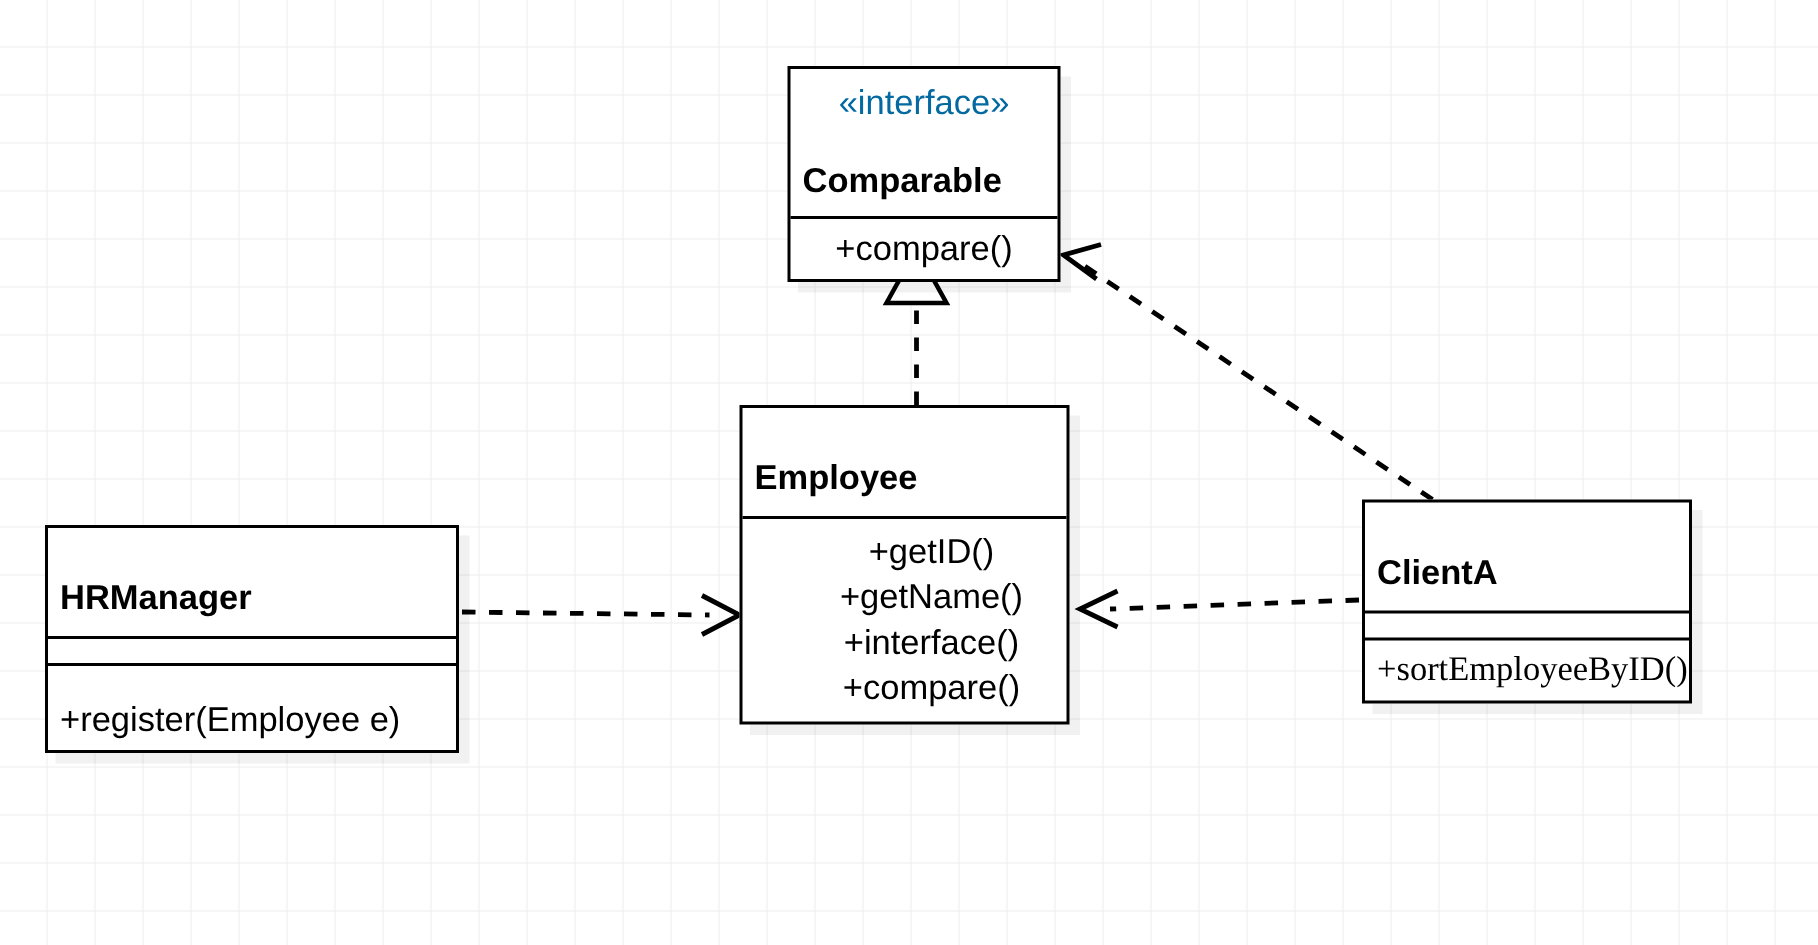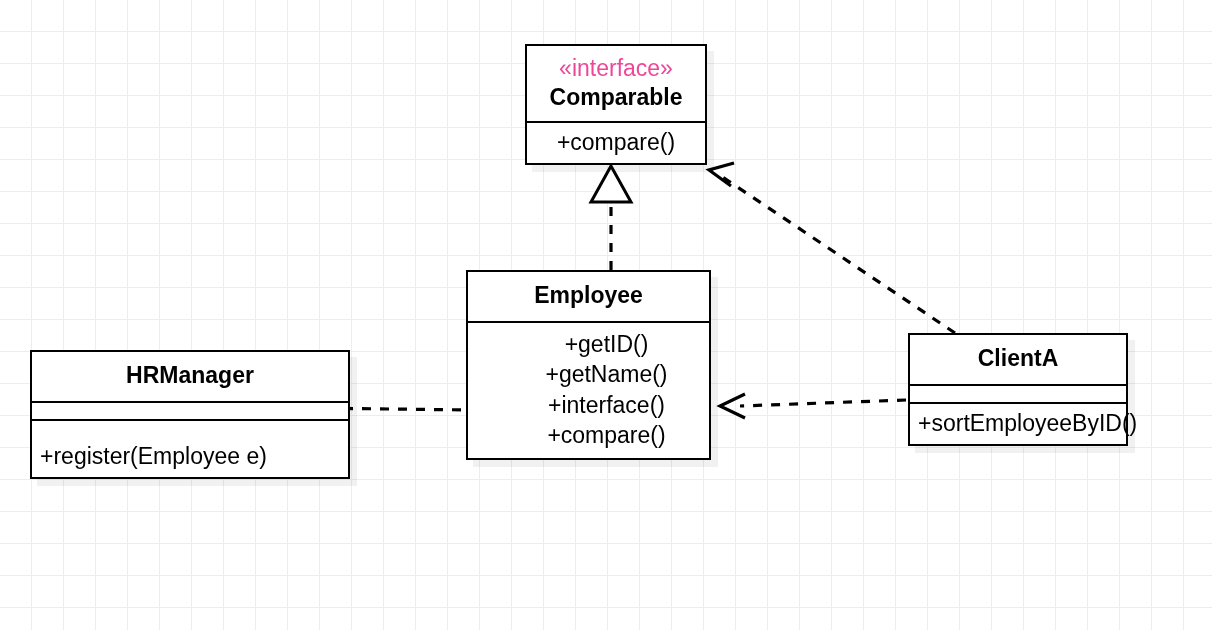--- a/index.html
+++ b/index.html
@@ -44,32 +44,32 @@
     border-top: 2.5px solid #000000;
   }
   .compartment.empty-compartment {
     padding: 0;
     height: 18px;
   }
   .stereotype {
     display: block;
     text-align: center;
     font-size: 23px;
-    color: #ec4899;
+    color: #0369a1;
     line-height: 1.25;
     white-space: nowrap;
   }
   .class-name {
     display: block;
-    text-align: center;
     font-size: 23px;
     font-weight: bold;
     color: #000000;
     line-height: 1.3;
     white-space: nowrap;
+    margin-top: 23px;
   }
   .member {
     display: block;
     text-align: center;
     font-size: 23px;
     color: #000000;
     line-height: 1.32;
     white-space: nowrap;
   }
   .member-center {
@@ -114,45 +114,45 @@
   <div class="uml-class" style="left:525px; top:44px; width:182px;">
     <div class="compartment hdr-comparable">
       <span class="stereotype">«interface»</span>
       <span class="class-name">Comparable</span>
     </div>
     <div class="compartment sep">
       <span class="member">+compare()</span>
     </div>
   </div>
 
-  <div class="uml-class" style="left:466px; top:270px; width:245px;">
+  <div class="uml-class" style="left:493px; top:270px; width:220px;">
     <div class="compartment hdr-generic">
       <span class="class-name">Employee</span>
     </div>
     <div class="compartment sep" style="padding-top:6px; padding-bottom:8px;padding-left:44px;">
       <span class="member">+getID()</span>
       <span class="member">+getName()</span>
       <span class="member">+interface()</span>
       <span class="member">+compare()</span>
     </div>
   </div>
 
-  <div class="uml-class" style="left:30px; top:350px; width:320px;">
+  <div class="uml-class" style="left:30px; top:350px; width:276px;">
     <div class="compartment hdr-generic">
       <span class="class-name">HRManager</span>
     </div>
     <div class="compartment sep empty-compartment"></div>
     <div class="compartment sep" style="padding-top:20px; padding-bottom:6px;">
       <span class="member member-center">+register(Employee e)</span>
     </div>
   </div>
 
   <div class="uml-class" style="left:908px; top:333px; width:220px;">
     <div class="compartment hdr-generic">
       <span class="class-name">ClientA</span>
     </div>
     <div class="compartment sep empty-compartment"></div>
-    <div class="compartment sep" style="padding-top:4px; padding-bottom:6px;">
+    <div class="compartment sep" style="padding-top:4px; padding-bottom:6px;font-family:Liberation Serif, serif;">
       <span class="member member-center">+sortEmployeeByID()</span>
     </div>
   </div>
 
 </div>
 
 </body></html>

